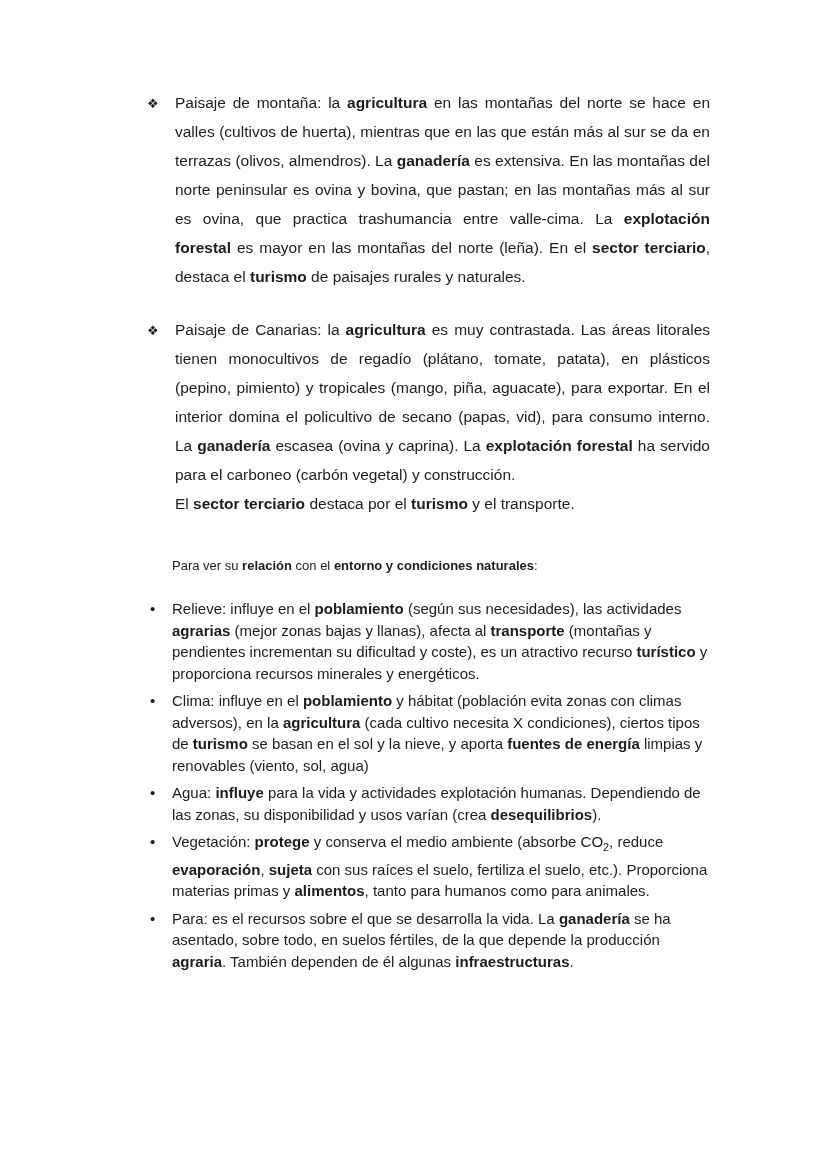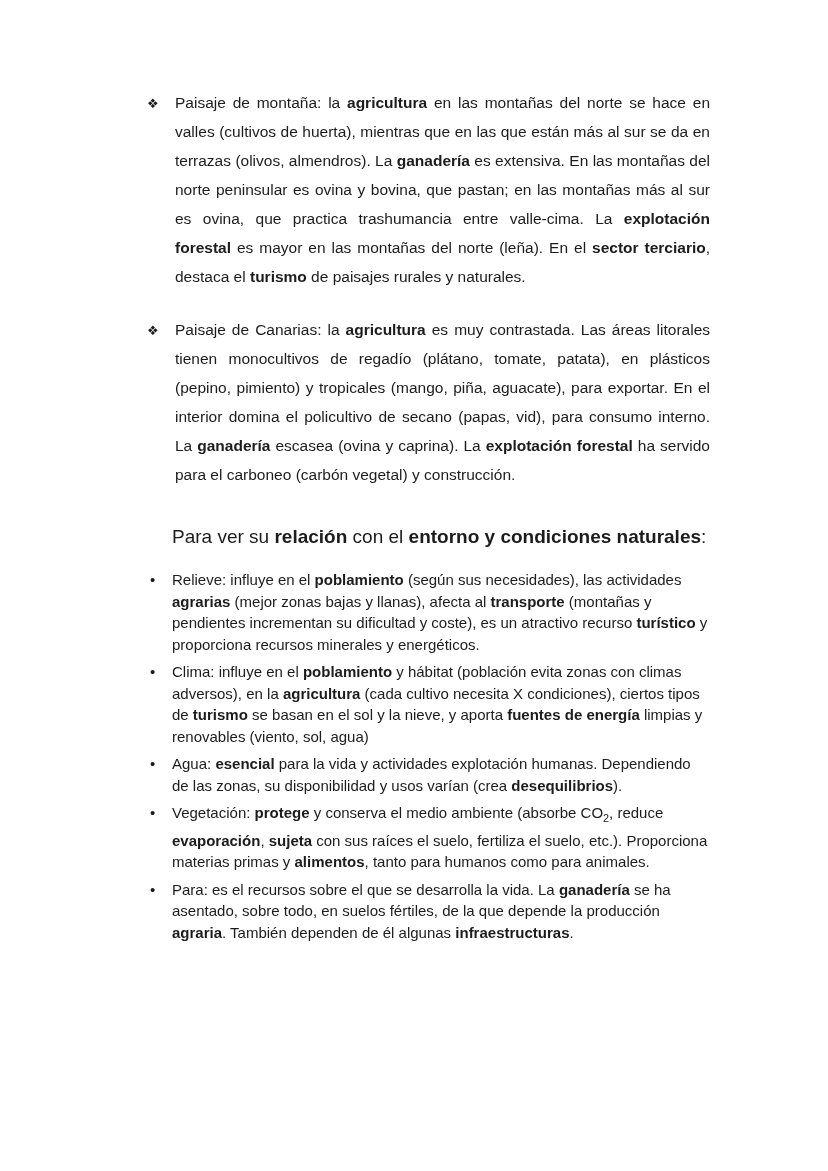--- a/index.html
+++ b/index.html
@@ -31,21 +31,21 @@
   .paisaje-item .marker {
     position: absolute;
     left: 1px;
     top: 1px;
     font-size: 13px;
     line-height: 29px;
   }
   
   .intro {
     margin: 37px 0 22px 26px;
-    font-size: 19px;
+    font-size: 13px;
     line-height: 21px;
   }
   
   .factor-item {
     position: relative;
     padding-left: 26px;
     font-size: 15px;
     line-height: 21.5px;
     margin-bottom: 6px;
   }
@@ -66,36 +66,37 @@
 <div class="page">
 
   <div class="paisaje-item">
     <span class="marker">❖</span>
     <p><span class="seg-u">Paisaje de montaña</span><span>: la </span><span class="seg-b">agricultura</span><span> en las montañas del norte se hace en valles (cultivos de huerta), mientras que en las que están más al sur se da en terrazas (olivos, almendros). La </span><span class="seg-b">ganadería</span><span> es extensiva. En las montañas del norte peninsular es ovina y bovina, que pastan; en las montañas más al sur es ovina, que practica trashumancia entre valle-cima. La </span><span class="seg-b">explotación forestal</span><span> es mayor en las montañas del norte (leña). En el </span><span class="seg-b">sector terciario</span><span>, destaca el </span><span class="seg-b">turismo</span><span> de paisajes rurales y naturales.</span></p>
   </div>
 
   <div class="paisaje-item">
     <span class="marker">❖</span>
     <p><span class="seg-u">Paisaje de Canarias</span><span>: la </span><span class="seg-b">agricultura</span><span> es muy contrastada. Las áreas litorales tienen monocultivos de regadío (plátano, tomate, patata), en plásticos (pepino, pimiento) y tropicales (mango, piña, aguacate), para exportar. En el interior domina el policultivo de secano (papas, vid), para consumo interno. La </span><span class="seg-b">ganadería</span><span> escasea (ovina y caprina). La </span><span class="seg-b">explotación forestal</span><span> ha servido para el carboneo (carbón vegetal) y construcción.</span></p>
+    <p><span>El </span><span class="seg-b">sector terciario</span><span> destaca por el </span><span class="seg-b">turismo</span><span> y el transporte.</span></p>
   </div>
 
   <p class="intro"><span>Para ver su </span><span class="seg-b">relación</span><span> con el </span><span class="seg-b">entorno y condiciones naturales</span><span>:</span></p>
 
   <div>
     <div class="factor-item">
       <span class="marker">•</span>
       <p><span class="seg-u">Relieve</span><span>: influye en el </span><span class="seg-b">poblamiento</span><span> (según sus necesidades), las actividades </span><span class="seg-b">agrarias</span><span> (mejor zonas bajas y llanas), afecta al </span><span class="seg-b">transporte</span><span> (montañas y pendientes incrementan su dificultad y coste), es un atractivo recurso </span><span class="seg-b">turístico</span><span> y proporciona recursos minerales y energéticos.</span></p>
     </div>
     <div class="factor-item">
       <span class="marker">•</span>
       <p><span class="seg-u">Clima</span><span>: influye en el </span><span class="seg-b">poblamiento</span><span> y hábitat (población evita zonas con climas adversos), en la </span><span class="seg-b">agricultura</span><span> (cada cultivo necesita X condiciones), ciertos tipos de </span><span class="seg-b">turismo</span><span> se basan en el sol y la nieve, y aporta </span><span class="seg-b">fuentes de energía</span><span> limpias y renovables (viento, sol, agua)</span></p>
     </div>
     <div class="factor-item">
       <span class="marker">•</span>
-      <p><span class="seg-u">Agua</span><span>: </span><span class="seg-b">esencial</span><span> para la vida y actividades explotación humanas. Dependiendo de las zonas, su disponibilidad y usos varían (crea </span><span class="seg-b">desequilibrios</span><span>).</span></p>
+      <p><span class="seg-u">Agua</span><span>: </span><span class="seg-b">influye</span><span> para la vida y actividades explotación humanas. Dependiendo de las zonas, su disponibilidad y usos varían (crea </span><span class="seg-b">desequilibrios</span><span>).</span></p>
     </div>
     <div class="factor-item">
       <span class="marker">•</span>
       <p><span class="seg-u">Vegetación</span><span>: </span><span class="seg-b">protege</span><span> y conserva el medio ambiente (absorbe CO</span><sub>2</sub><span>, reduce </span><span class="seg-b">evaporación</span><span>, </span><span class="seg-b">sujeta</span><span> con sus raíces el suelo, fertiliza el suelo, etc.). Proporciona materias primas y </span><span class="seg-b">alimentos</span><span>, tanto para humanos como para animales.</span></p>
     </div>
     <div class="factor-item">
       <span class="marker">•</span>
       <p><span class="seg-u">Para</span><span>: es el recursos sobre el que se desarrolla la vida. La </span><span class="seg-b">ganadería</span><span> se ha asentado, sobre todo, en suelos fértiles, de la que depende la producción </span><span class="seg-b">agraria</span><span>. También dependen de él algunas </span><span class="seg-b">infraestructuras</span><span>.</span></p>
     </div>
   </div>

